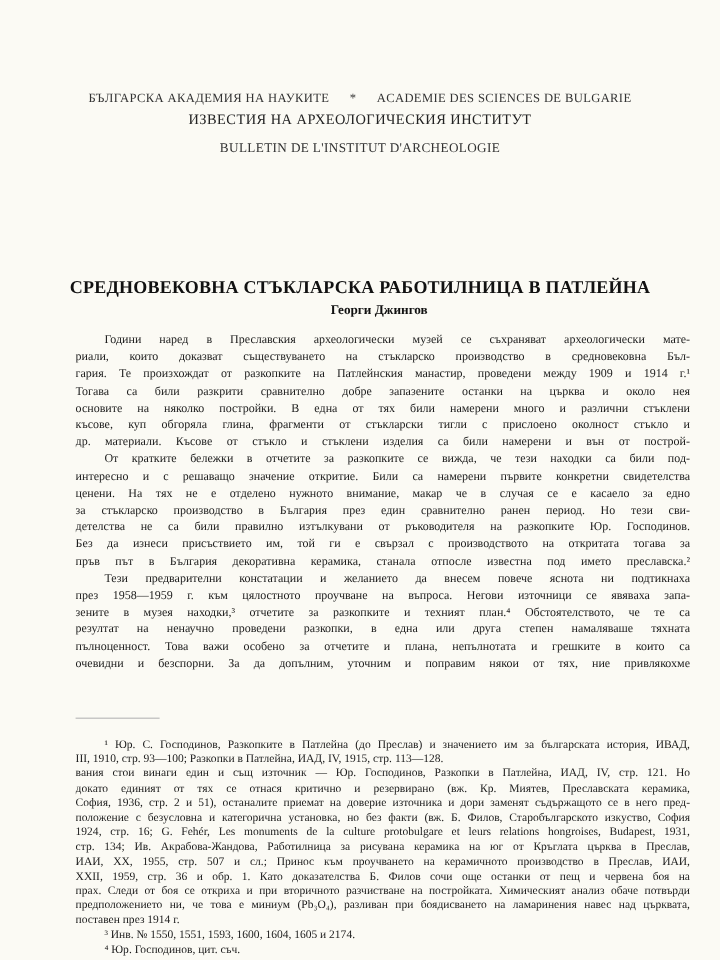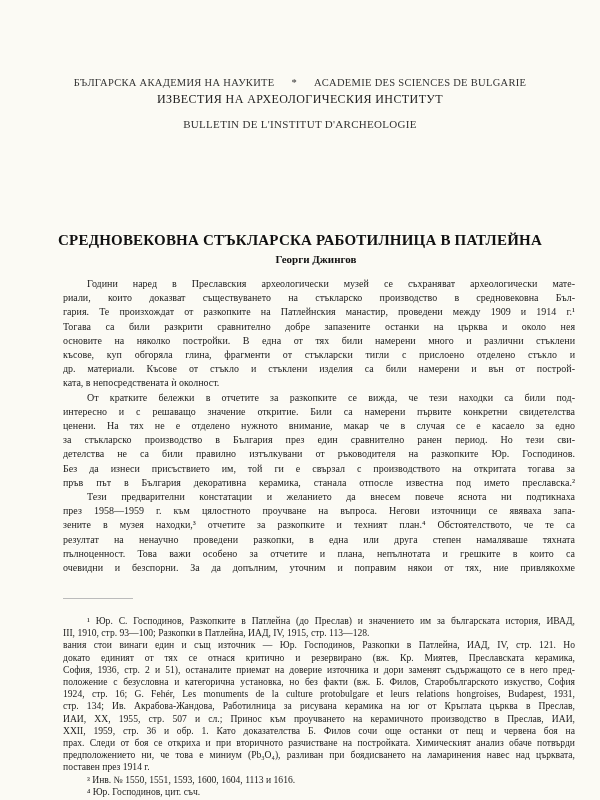--- a/index.html
+++ b/index.html
@@ -41,23 +41,22 @@
 
   <div class="hdr title">СРЕДНОВЕКОВНА СТЪКЛАРСКА РАБОТИЛНИЦА В ПАТЛЕЙНА</div>
   <div class="hdr author">Георги Джингов</div>
 
   <div class="body">
     <span class="line ind">Години наред в Преславския археологически музей се съхраняват археологически мате-</span>
     <span class="line">риали, които доказват съществуването на стъкларско производство в средновековна Бъл-</span>
     <span class="line">гария. Те произхождат от разкопките на Патлейнския манастир, проведени между 1909 и 1914 г.¹</span>
     <span class="line">Тогава са били разкрити сравнително добре запазените останки на църква и около нея</span>
     <span class="line">основите на няколко постройки. В една от тях били намерени много и различни стъклени</span>
-    <span class="line">късове, куп обгоряла глина, фрагменти от стъкларски тигли с прислоено отделено стъкло и</span>
+    <span class="line">късове, куп обгоряла глина, фрагменти от стъкларски тигли с прислоено околност стъкло и</span>
     <span class="line">др. материали. Късове от стъкло и стъклени изделия са били намерени и вън от построй-</span>
-    <span class="line last">ката, в непосредствената ѝ околност.</span>
     <span class="line ind">От кратките бележки в отчетите за разкопките се вижда, че тези находки са били под-</span>
     <span class="line">интересно и с решаващо значение откритие. Били са намерени първите конкретни свидетелства</span>
     <span class="line">ценени. На тях не е отделено нужното внимание, макар че в случая се е касаело за едно</span>
     <span class="line">за стъкларско производство в България през един сравнително ранен период. Но тези сви-</span>
     <span class="line">детелства не са били правилно изтълкувани от ръководителя на разкопките Юр. Господинов.</span>
     <span class="line">Без да изнеси присъствието им, той ги е свързал с производството на откритата тогава за</span>
     <span class="line">пръв път в България декоративна керамика, станала отпосле известна под името преславска.²</span>
     <span class="line ind">Тези предварителни констатации и желанието да внесем повече яснота ни подтикнаха</span>
     <span class="line">през 1958—1959 г. към цялостното проучване на въпроса. Негови източници се явяваха запа-</span>
     <span class="line">зените в музея находки,³ отчетите за разкопките и техният план.⁴ Обстоятелството, че те са</span>
@@ -75,16 +74,16 @@
     <span class="line">докато единият от тях се отнася критично и резервирано (вж. Кр. Миятев, Преславската керамика,</span>
     <span class="line">София, 1936, стр. 2 и 51), останалите приемат на доверие източника и дори заменят съдържащото се в него пред-</span>
     <span class="line">положение с безусловна и категорична установка, но без факти (вж. Б. Филов, Старобългарското изкуство, София</span>
     <span class="line">1924, стр. 16; G. Fehér, Les monuments de la culture protobulgare et leurs relations hongroises, Budapest, 1931,</span>
     <span class="line">стр. 134; Ив. Акрабова-Жандова, Работилница за рисувана керамика на юг от Кръглата църква в Преслав,</span>
     <span class="line">ИАИ, XX, 1955, стр. 507 и сл.; Принос към проучването на керамичното производство в Преслав, ИАИ,</span>
     <span class="line">XXII, 1959, стр. 36 и обр. 1. Като доказателства Б. Филов сочи още останки от пещ и червена боя на</span>
     <span class="line">прах. Следи от боя се откриха и при вторичното разчистване на постройката. Химическият анализ обаче потвърди</span>
     <span class="line">предположението ни, че това е миниум (Pb₃O₄), разливан при боядисването на ламаринения навес над църквата,</span>
     <span class="line last">поставен през 1914 г.</span>
-    <span class="line last ind">³ Инв. № 1550, 1551, 1593, 1600, 1604, 1113 и 1616.</span>
+    <span class="line last ind">³ Инв. № 1550, 1551, 1593, 1600, 1604, 1605 и 2174.</span>
     <span class="line last ind">⁴ Юр. Господинов, цит. съч.</span>
   </div>
 </div>
 
 </body></html>

